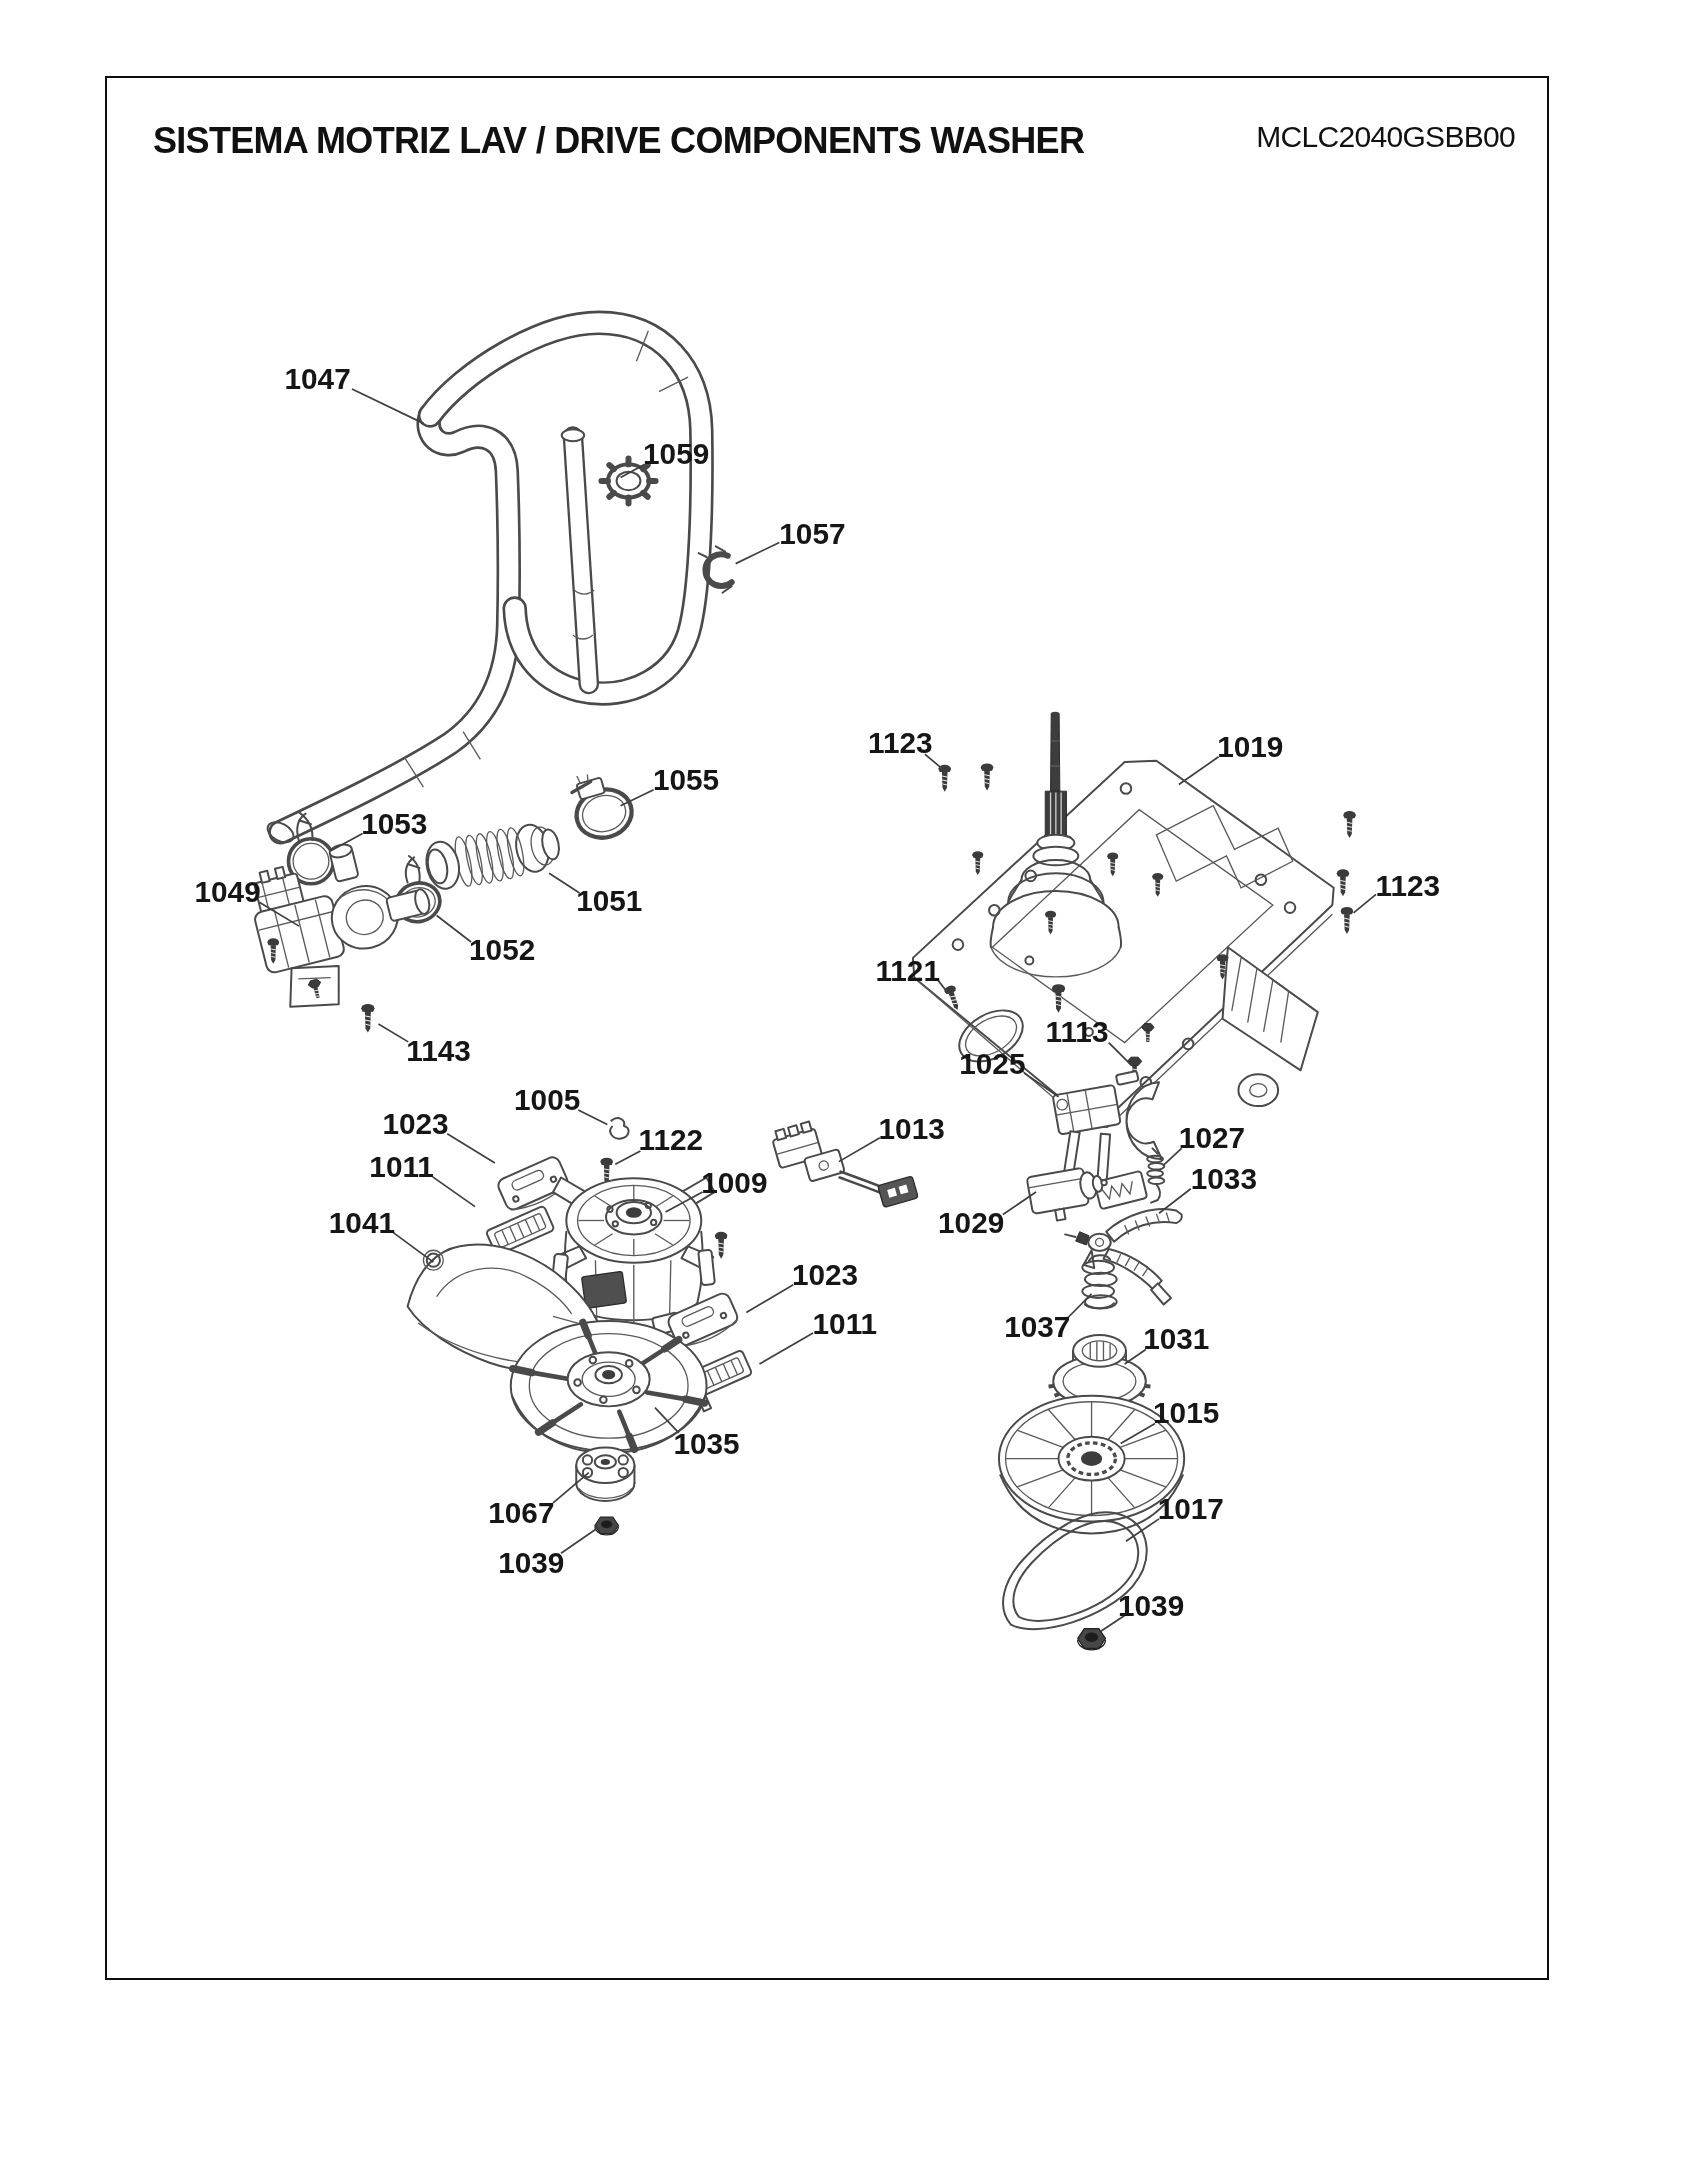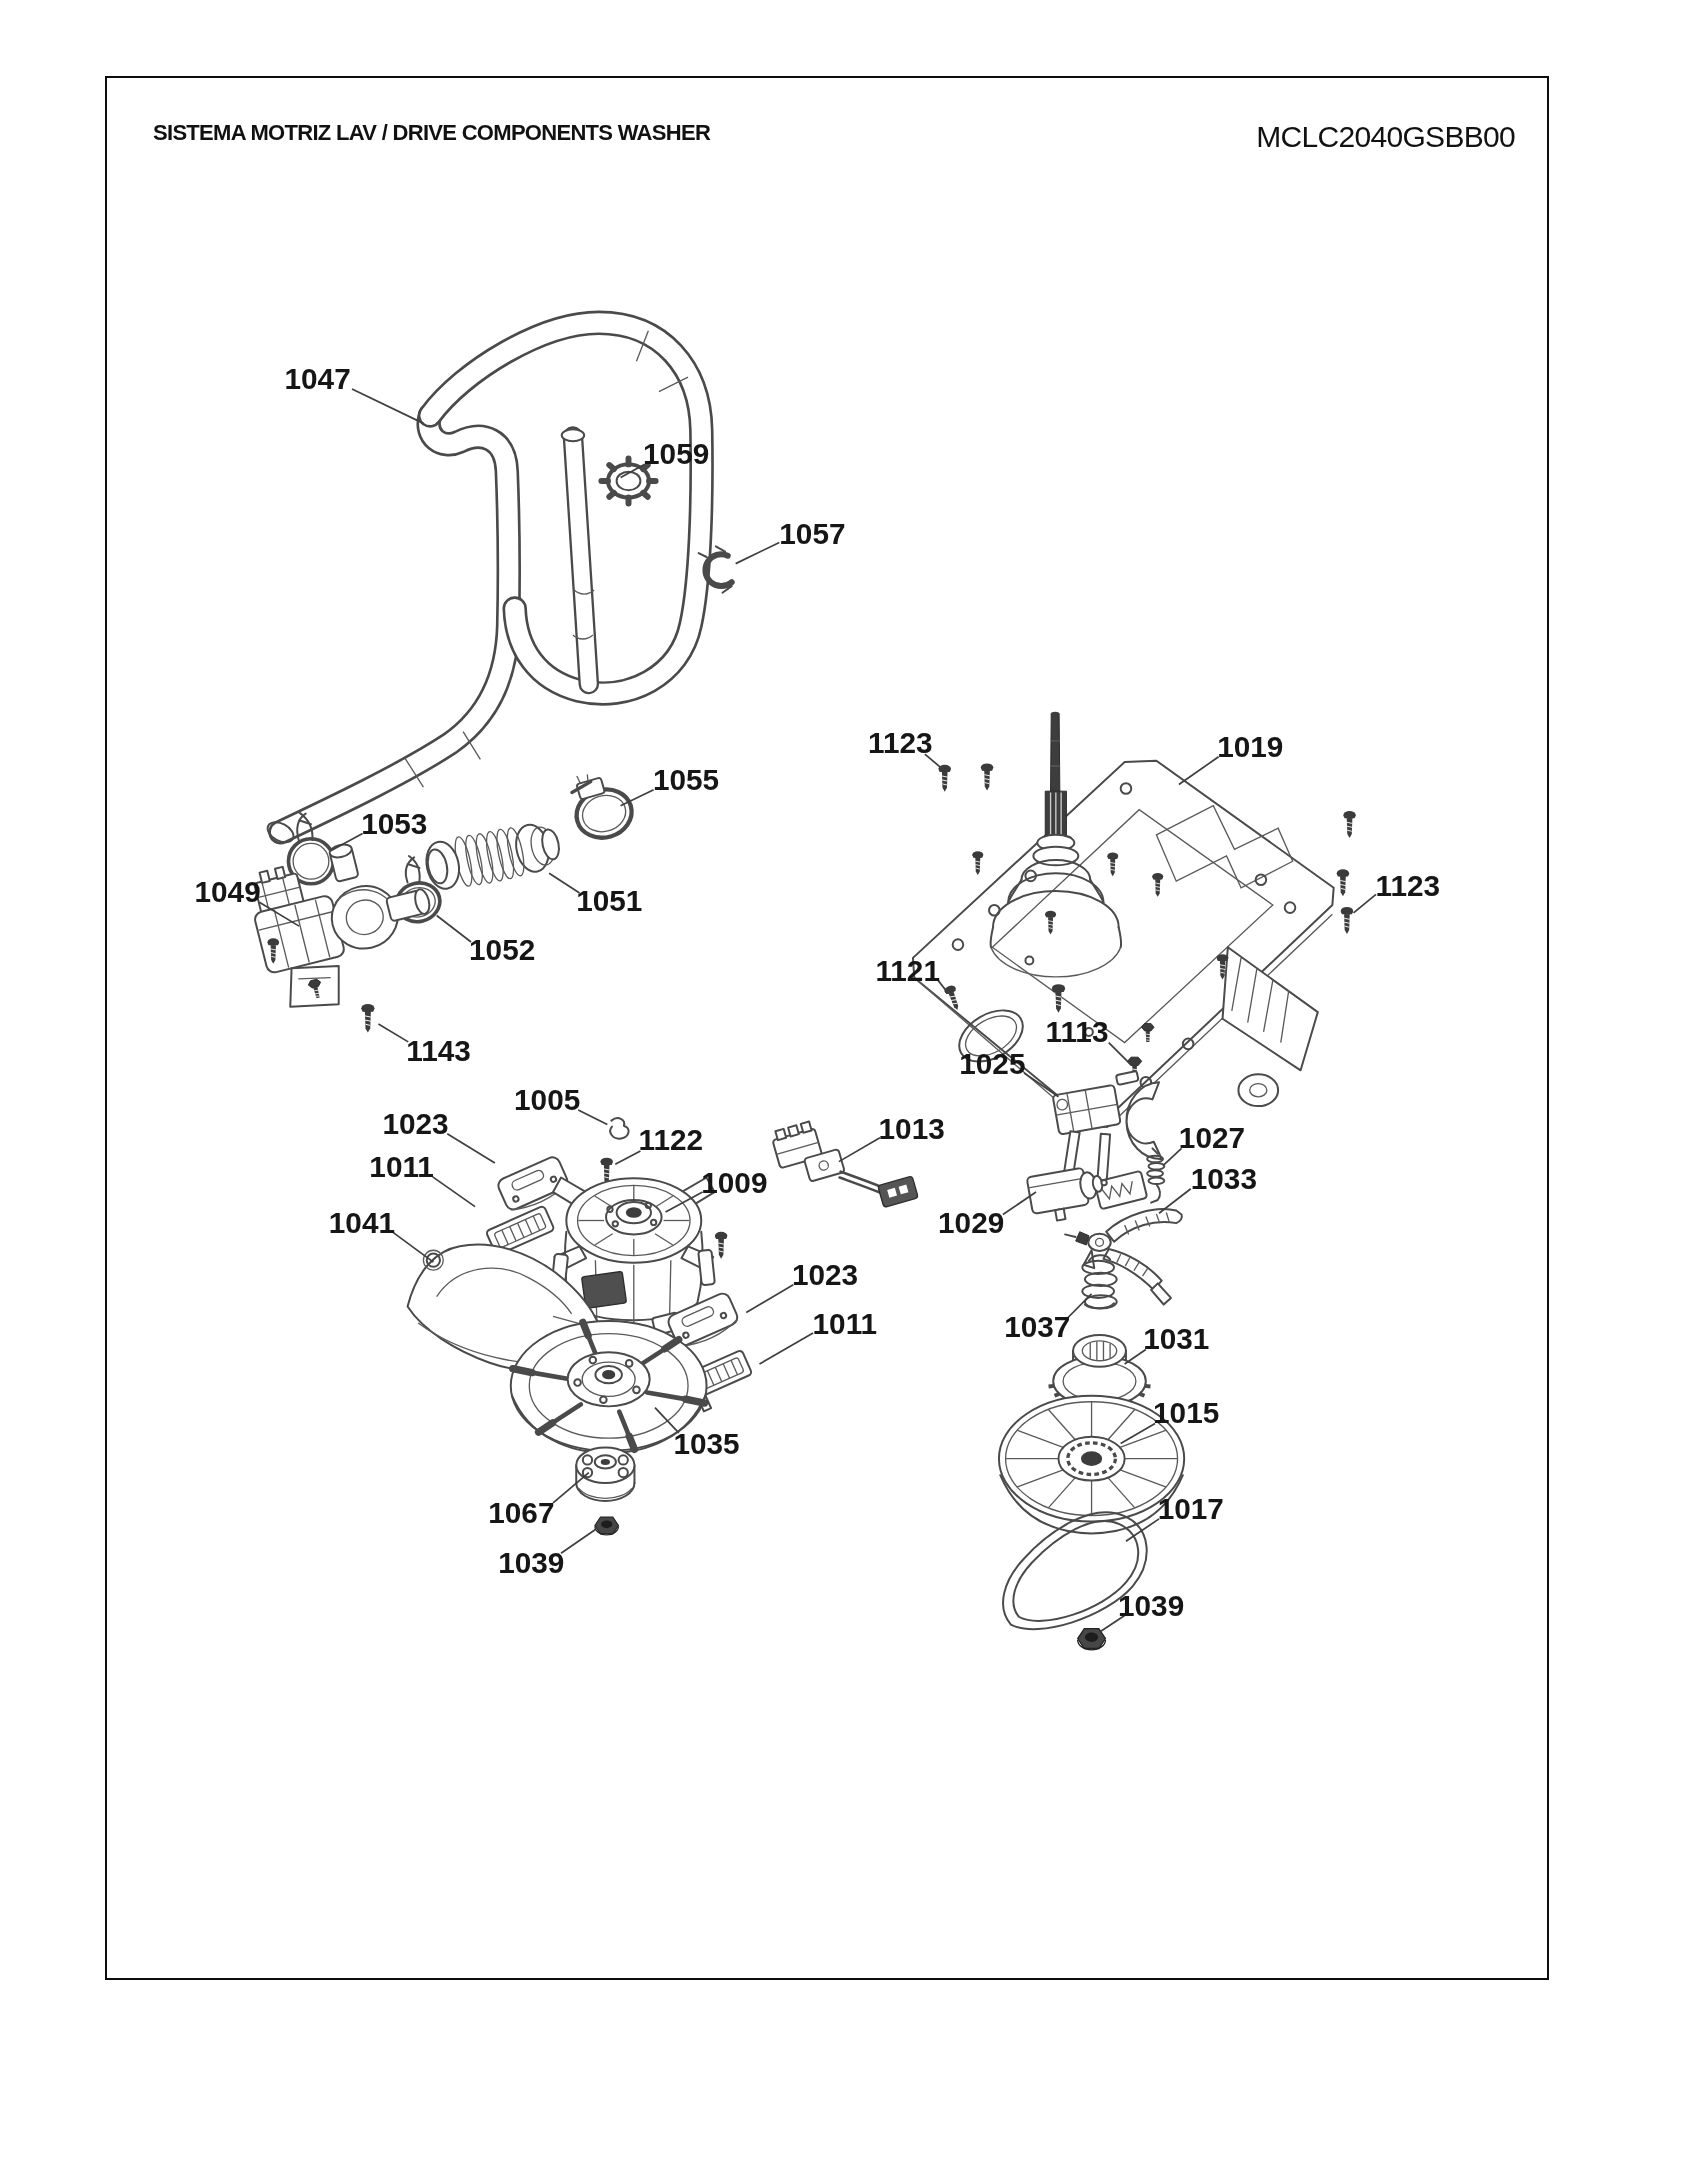--- a/index.html
+++ b/index.html
@@ -1,20 +1,20 @@
 <!DOCTYPE html>
 <html style="font-size:10.6px"><head>
 <meta charset="utf-8">
 <style>
   html,body{margin:0;padding:0;background:#fff;}
   .page{position:relative;width:1687px;height:2183px;background:#ffffff;overflow:hidden;
         font-family:"Liberation Sans", sans-serif;}
   .frame{position:absolute;left:105px;top:76px;width:1440px;height:1900px;
          border:2px solid #0d0d0d;background:#fff;}
-  .hdr-title{position:absolute;left:153px;top:120px;font-size:22px;font-weight:bold;
+  .hdr-title{position:absolute;left:153px;top:120px;font-size:36px;font-weight:bold;
              letter-spacing:-0.7px;color:#111;white-space:nowrap;}
   .hdr-model{position:absolute;left:1217px;top:120px;width:298px;text-align:right;
              font-size:30px;font-weight:normal;letter-spacing:-0.7px;color:#111;white-space:nowrap;}
   svg.diagram{position:absolute;left:0;top:0;width:1687px;height:2183px;}
   svg .art{stroke:#4a4a4a;fill:none;stroke-width:3;stroke-linecap:round;stroke-linejoin:round;}
   svg .artf{stroke:#4a4a4a;fill:#ffffff;stroke-width:3;stroke-linejoin:round;}
   svg .dark{fill:#3d3d3d;stroke:#2c2c2c;stroke-width:1.5;}
   svg .thin{stroke:#5a5a5a;fill:none;stroke-width:2;}
   svg text.callout{font-family:"Liberation Sans",sans-serif;font-size:45px;font-weight:600;
                    fill:#161616;}

